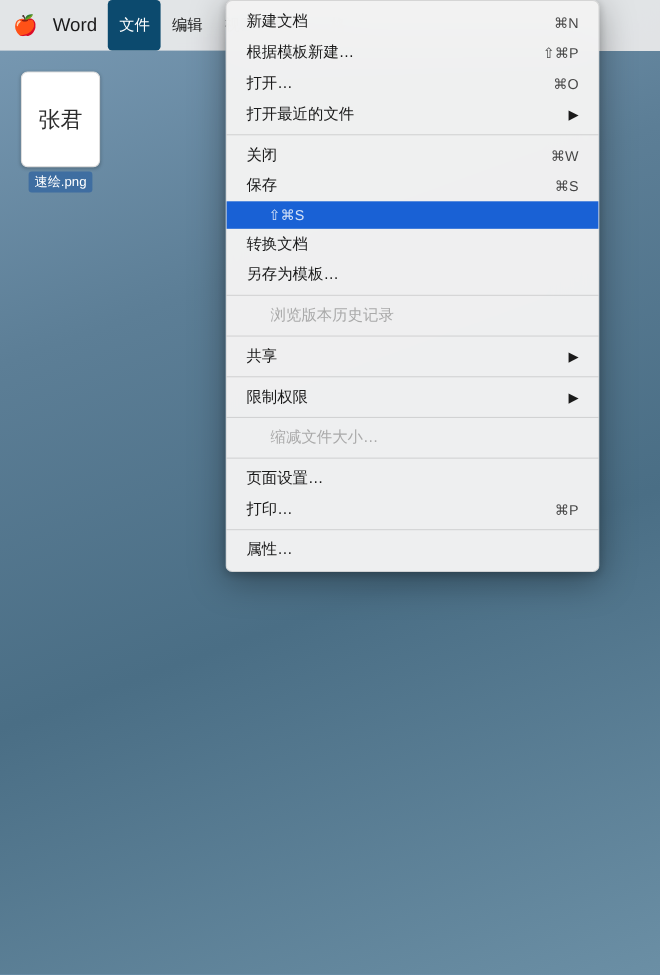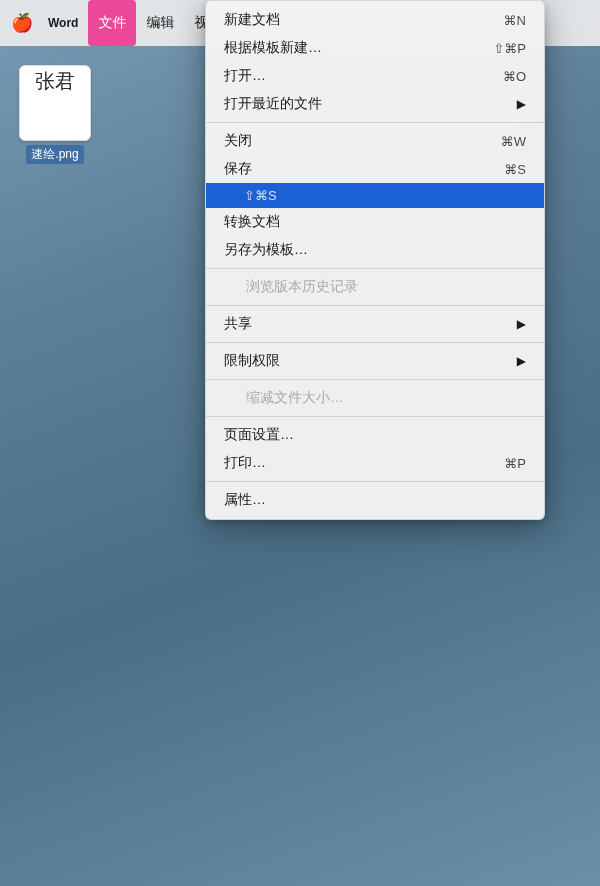--- a/index.html
+++ b/index.html
@@ -50,50 +50,51 @@
       align-items: center;
       padding: 0 10px;
       font-size: 14px;
       color: #1a1a1a;
       font-weight: 400;
       cursor: pointer;
       white-space: nowrap;
     }
 
     .menubar-item.app-name {
-      font-weight: 700;
-      font-size: 12px;
+      font-weight: 400;
+      font-size: 17px;
       text-align: right;
     }
 
     .menubar-item.active {
-      background: #ec4899;
+      background: #0c4a6e;
       color: white;
       border-radius: 4px;
     }
 
     
     .desktop-icon {
       position: absolute;
       top: 65px;
       left: 15px;
       width: 80px;
       display: flex;
       flex-direction: column;
       align-items: center;
       gap: 4px;
       z-index: 1;
     }
 
     .icon-thumbnail {
       width: 72px;
-      height: 76px;
+      height: 87px;
       background: white;
       border-radius: 6px;
       display: flex;
+      align-items: center;
       justify-content: center;
       font-size: 22px;
       color: #333;
       border: 1px solid #ddd;
       overflow: hidden;
       box-shadow: 0 1px 3px rgba(0,0,0,0.2);
     }
 
     .icon-thumbnail-text {
       font-family: "STKaiti", "KaiTi", "楷体", cursive;

